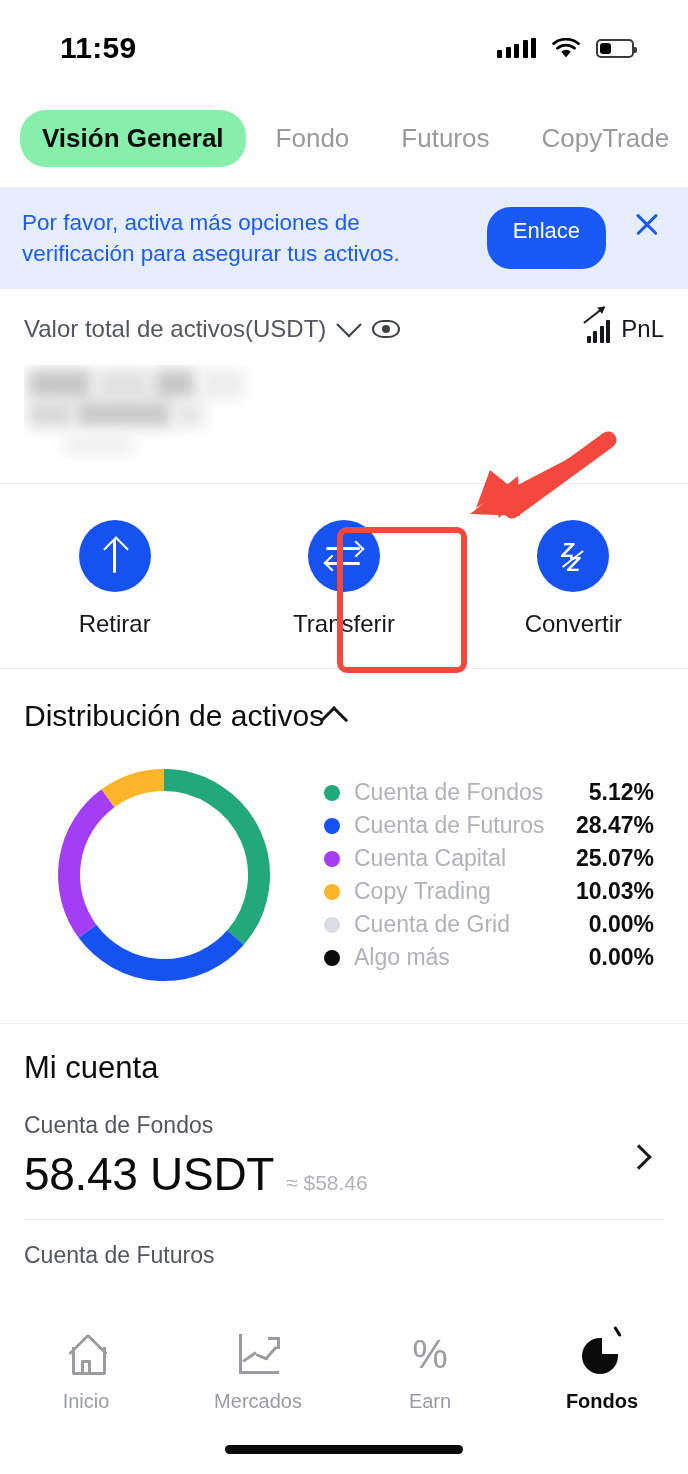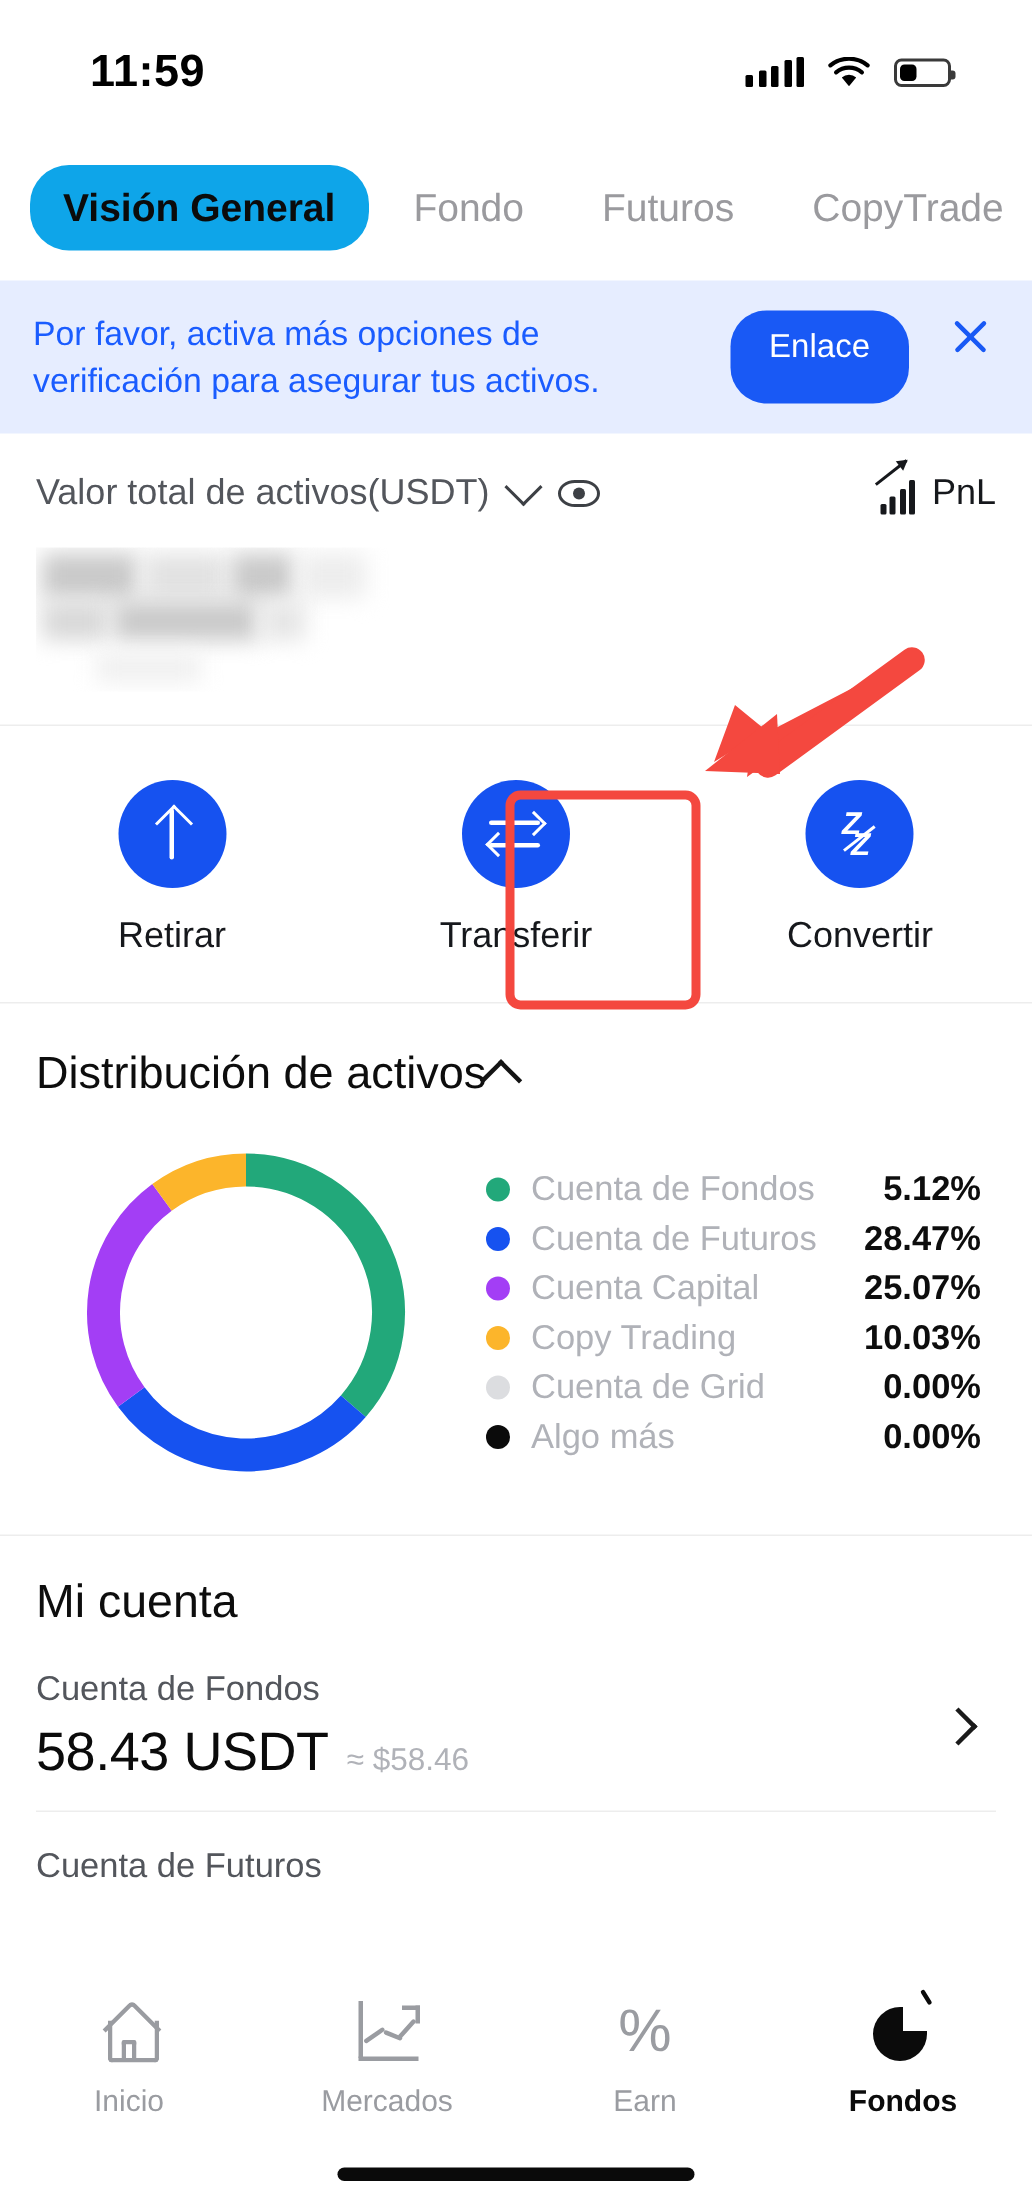--- a/index.html
+++ b/index.html
@@ -43,21 +43,21 @@
 
   
   .tabs{
     display:flex; align-items:center; gap:8px;
     padding:14px 0 20px 20px;
   }
   .tab{
     font-size:26px; color:#9a9a9e; padding:13px 22px; border-radius:26px;
     white-space:nowrap;
   }
-  .tab.active{ background:#0ea5e9; color:#0b0b0b; font-weight:700; }
+  .tab.active{ background:#86efac; color:#0b0b0b; font-weight:700; }
 
   
   .banner{
     background:#e6edff; display:flex; 
     padding:20px 24px 20px 22px; gap:14px;
   }
   .banner-text{
     flex:1; color:#1a5cff; font-size:22.5px; line-height:1.38; font-weight:400;
   }
   .banner-btn{
@@ -176,21 +176,21 @@
   .leg-name{ font-size:23px; color:#b0b2b8; white-space:nowrap; }
   .leg-val{ margin-left:auto; font-size:23px; font-weight:700; color:#0d0d0d; }
 
   
   .myacct{ padding:26px 24px 0 24px; }
   .myacct-title{ font-size:31px; color:#0d0d0d; }
   .acct-row{ display:flex; align-items:center; padding:26px 0 18px 0; }
   .acct-left{ flex:1; }
   .acct-name{ font-size:23px; color:#53565c; }
   .acct-amt-row{ display:flex; align-items:baseline; gap:12px; margin-top:8px; }
-  .acct-amt{ font-size:36px; font-weight:400; color:#0b0b0b; letter-spacing:-0.3px; }
+  .acct-amt{ font-size:46px; font-weight:400; color:#0b0b0b; letter-spacing:-0.3px; }
   .acct-usd{ font-size:21px; color:#b0b2b8; }
   .chev-right{
     width:18px; height:18px; margin-right:16px;
     border-right:3px solid #1a1a1a; border-top:3px solid #1a1a1a;
     transform:rotate(45deg);
   }
   .acct-row2{ padding-top:22px; }
 
   
   .bottomnav{

